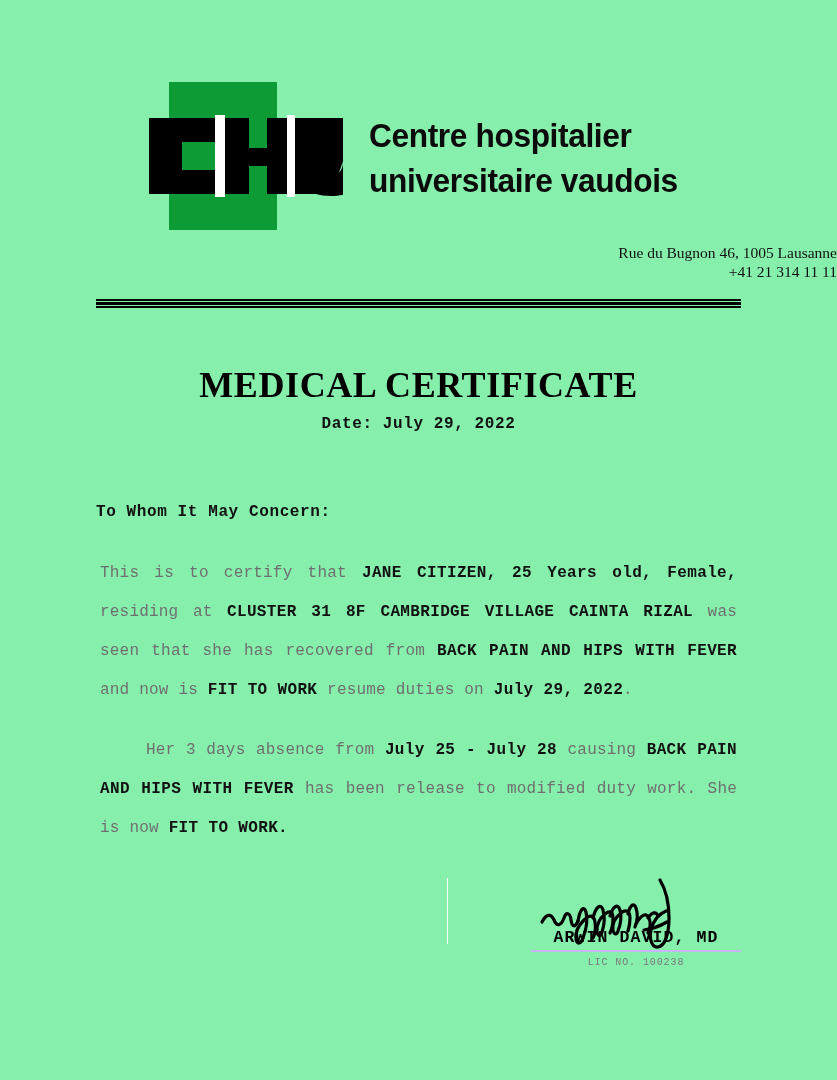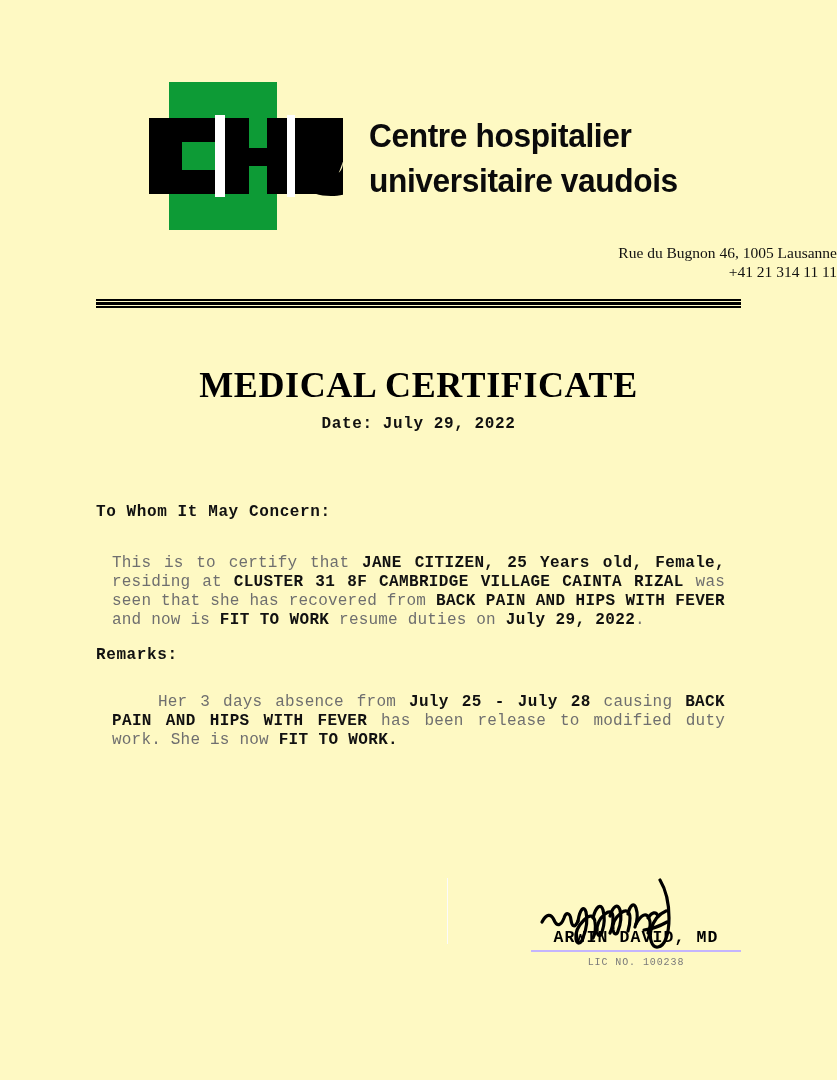--- a/index.html
+++ b/index.html
@@ -14,21 +14,21 @@
     overflow: hidden;
     font-family: "Liberation Mono", "DejaVu Sans Mono", monospace;
     -webkit-font-smoothing: antialiased;
   }
 
   .page {
     position: absolute;
     left: 0; top: 0;
     width: 837px;
     height: 1080px;
-    background: #fef9c3;
+    background: #86efac;
   }
 
   
   .header {
     position: absolute;
     left: 0;
     top: 82px;
     width: 837px;
     display: flex;
     justify-content: center;
@@ -129,24 +129,24 @@
 
   .salutation {
     font-weight: bold;
     color: #111111;
     letter-spacing: 0.6px;
     margin-bottom: 33px;
     margin-top: 41px;
   }
 
   p.para {
-    margin: 16px;
+    margin: 4px;
     text-align: justify;
     text-justify: inter-word;
-    line-height: 19px;
+    line-height: 39px;
   }
 
   b, .b {
     font-weight: bold;
     color: #111111;
     letter-spacing: 0.35px;
   }
   .u { text-decoration: underline; text-underline-offset: 3px; }
 
   .remarks-label {
@@ -263,21 +263,20 @@
   <div class="doc-title">MEDICAL CERTIFICATE</div>
 
   <div class="date-line">Date: July 29, 2022</div>
 
   <div class="body-col">
 
     <div class="salutation">To Whom It May Concern:</div>
 
     <p class="para"><span>This is to certify that </span><b>JANE CITIZEN, 25 Years old, Female,</b><span> residing at </span><b>CLUSTER 31 8F CAMBRIDGE VILLAGE CAINTA RIZAL</b><span> was seen that she has recovered from </span><b>BACK PAIN AND HIPS WITH FEVER</b><span> and now is </span><b>FIT TO WORK</b><span> resume duties on </span><b>July 29, 2022</b><span>.</span></p>
 
-    <div class="remarks-label">Remarks:</div>
 
     <div class="gap-a"></div>
 
     <p class="para"><span class="indent"></span><span>Her 3 days absence from </span><b>July 25 - July 28</b><span> causing </span><b>BACK PAIN AND HIPS WITH FEVER</b><span> has been release to modified duty work. She is now </span><b>FIT TO WORK.</b></p>
 
     <div class="gap-c"></div>
 
 
   </div>
 

